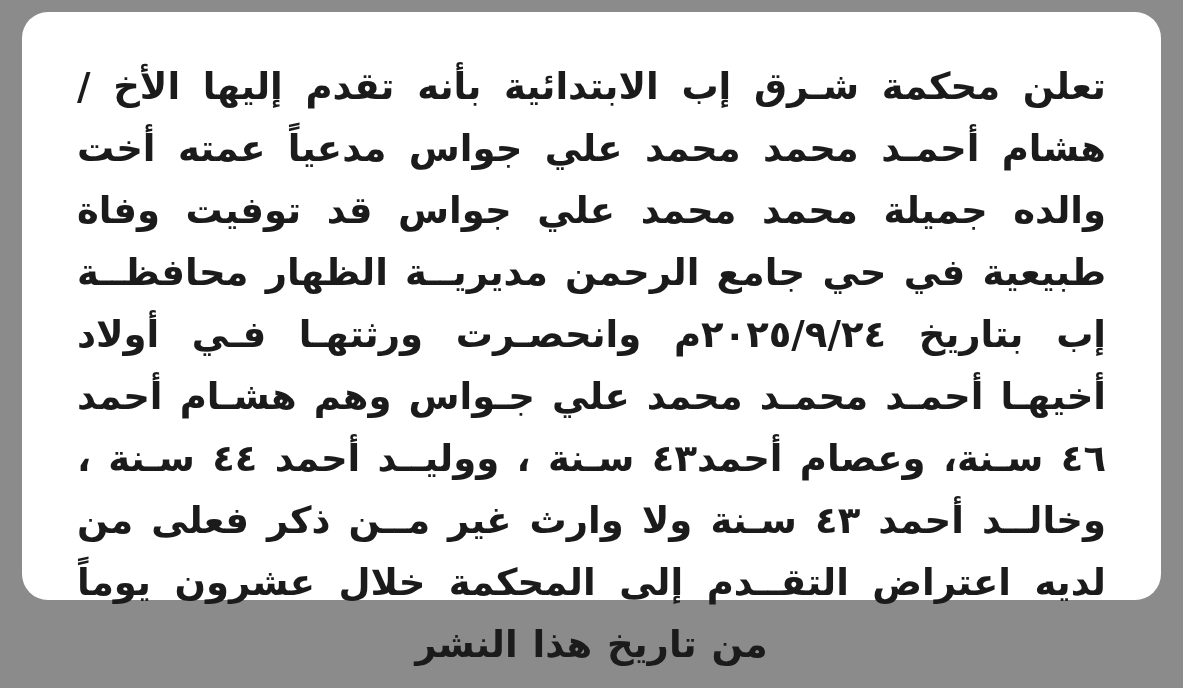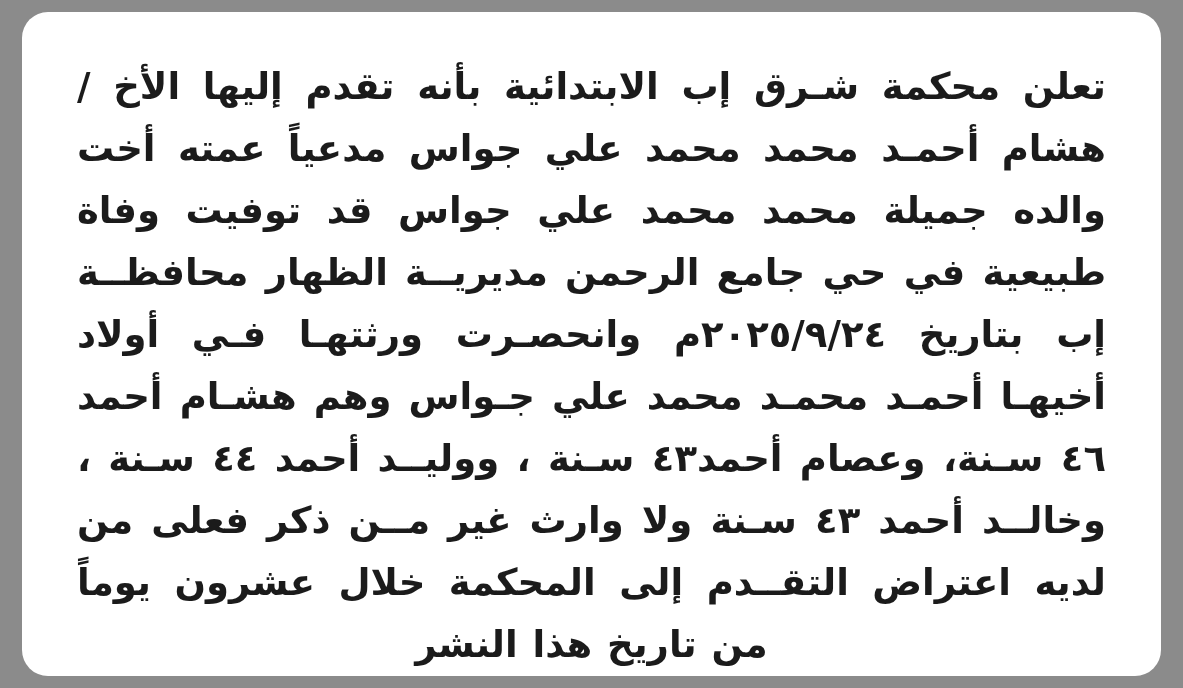--- a/index.html
+++ b/index.html
@@ -11,21 +11,21 @@
     height: 688px;
     background: #8b8b8b;
     font-family: "DejaVu Sans", "Liberation Sans", sans-serif;
     overflow: hidden;
   }
   .notice-frame {
     position: absolute;
     left: 22px;
     top: 12px;
     width: 1139px;
-    height: 664px;
+    height: 588px;
     background: #ffffff;
     border-radius: 26px;
     box-sizing: border-box;
   }
   .notice-body {
     position: absolute;
     left: 55px;
     right: 55px;
     top: 44px;
     bottom: 40px;

